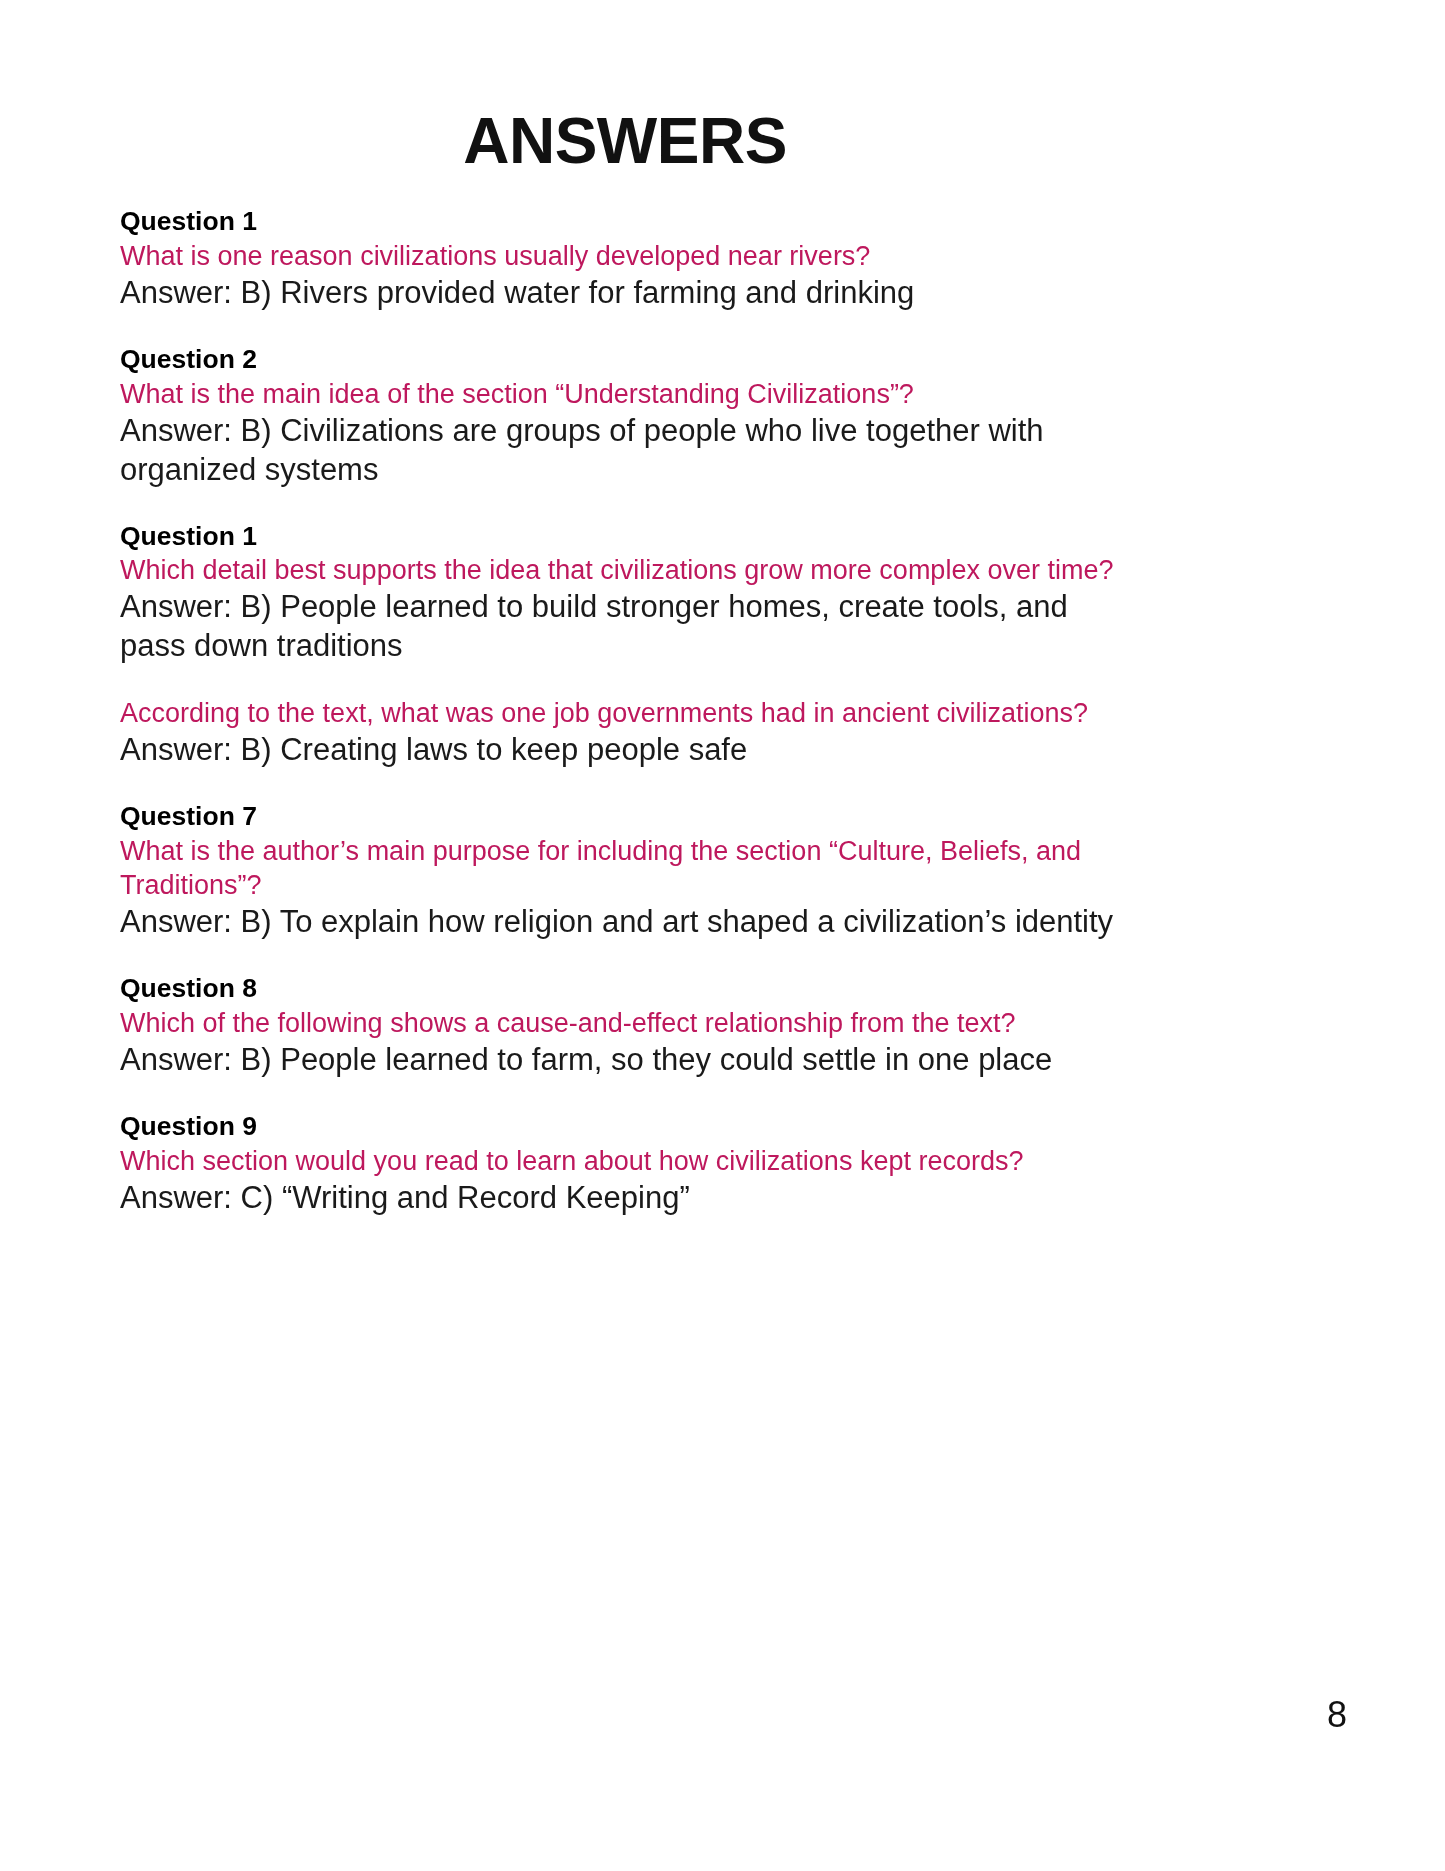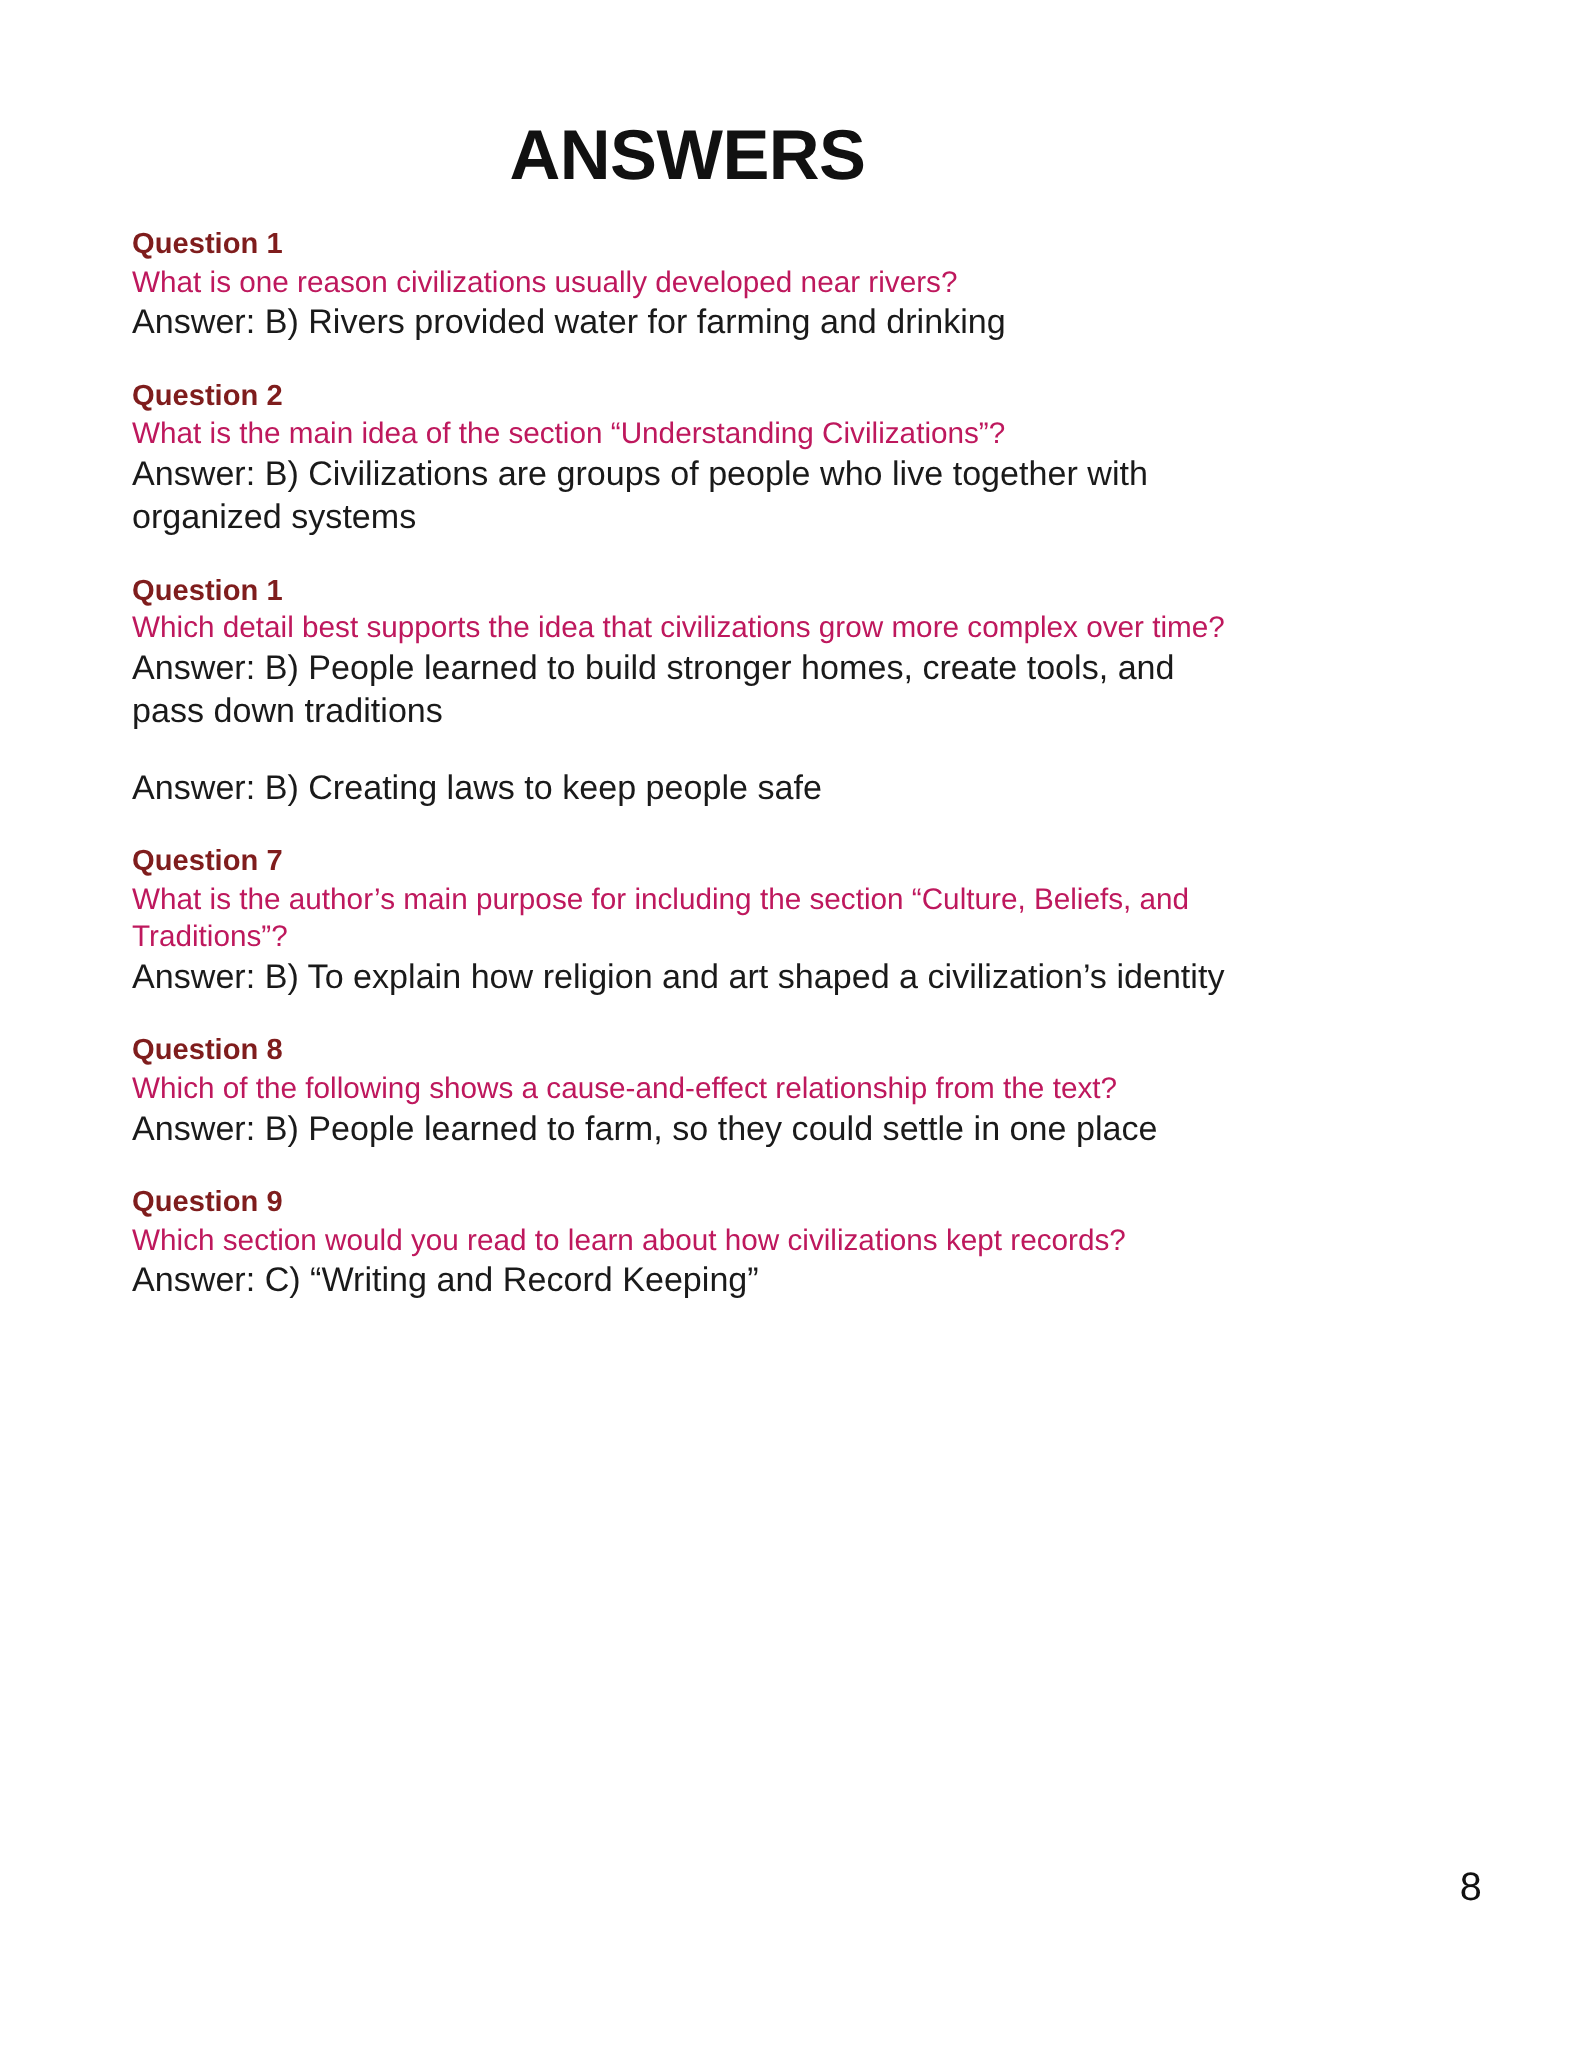--- a/index.html
+++ b/index.html
@@ -37,21 +37,21 @@
     line-height: 1.05;
     font-family: "Liberation Sans", sans-serif;
   }
   .qa-block {
     margin-bottom: 31px;
   }
   .qa-label {
     font-size: 26.5px;
     font-weight: 700;
     line-height: 1.27;
-    color: #7f1d1d;
+    color: #000000;
     margin: 0;
   }
   .qa-question {
     font-size: 27px;
     font-weight: 400;
     line-height: 1.26;
     color: #be185d;
     margin: 0;
   }
   .qa-answer {
@@ -93,20 +93,21 @@
 
     <div class="qa-block">
       <p class="qa-label">Question 1</p>
       <p class="qa-question">Which detail best supports the idea that civilizations grow more complex over time?</p>
       <p class="qa-answer">Answer: B) People learned to build stronger homes, create tools, and pass down traditions</p>
     </div>
 
 
 
     <div class="qa-block">
+      <p class="qa-question">According to the text, what was one job governments had in ancient civilizations?</p>
       <p class="qa-answer">Answer: B) Creating laws to keep people safe</p>
     </div>
 
     <div class="qa-block">
       <p class="qa-label">Question 7</p>
       <p class="qa-question">What is the author’s main purpose for including the section “Culture, Beliefs, and Traditions”?</p>
       <p class="qa-answer">Answer: B) To explain how religion and art shaped a civilization’s identity</p>
     </div>
 
     <div class="qa-block">

